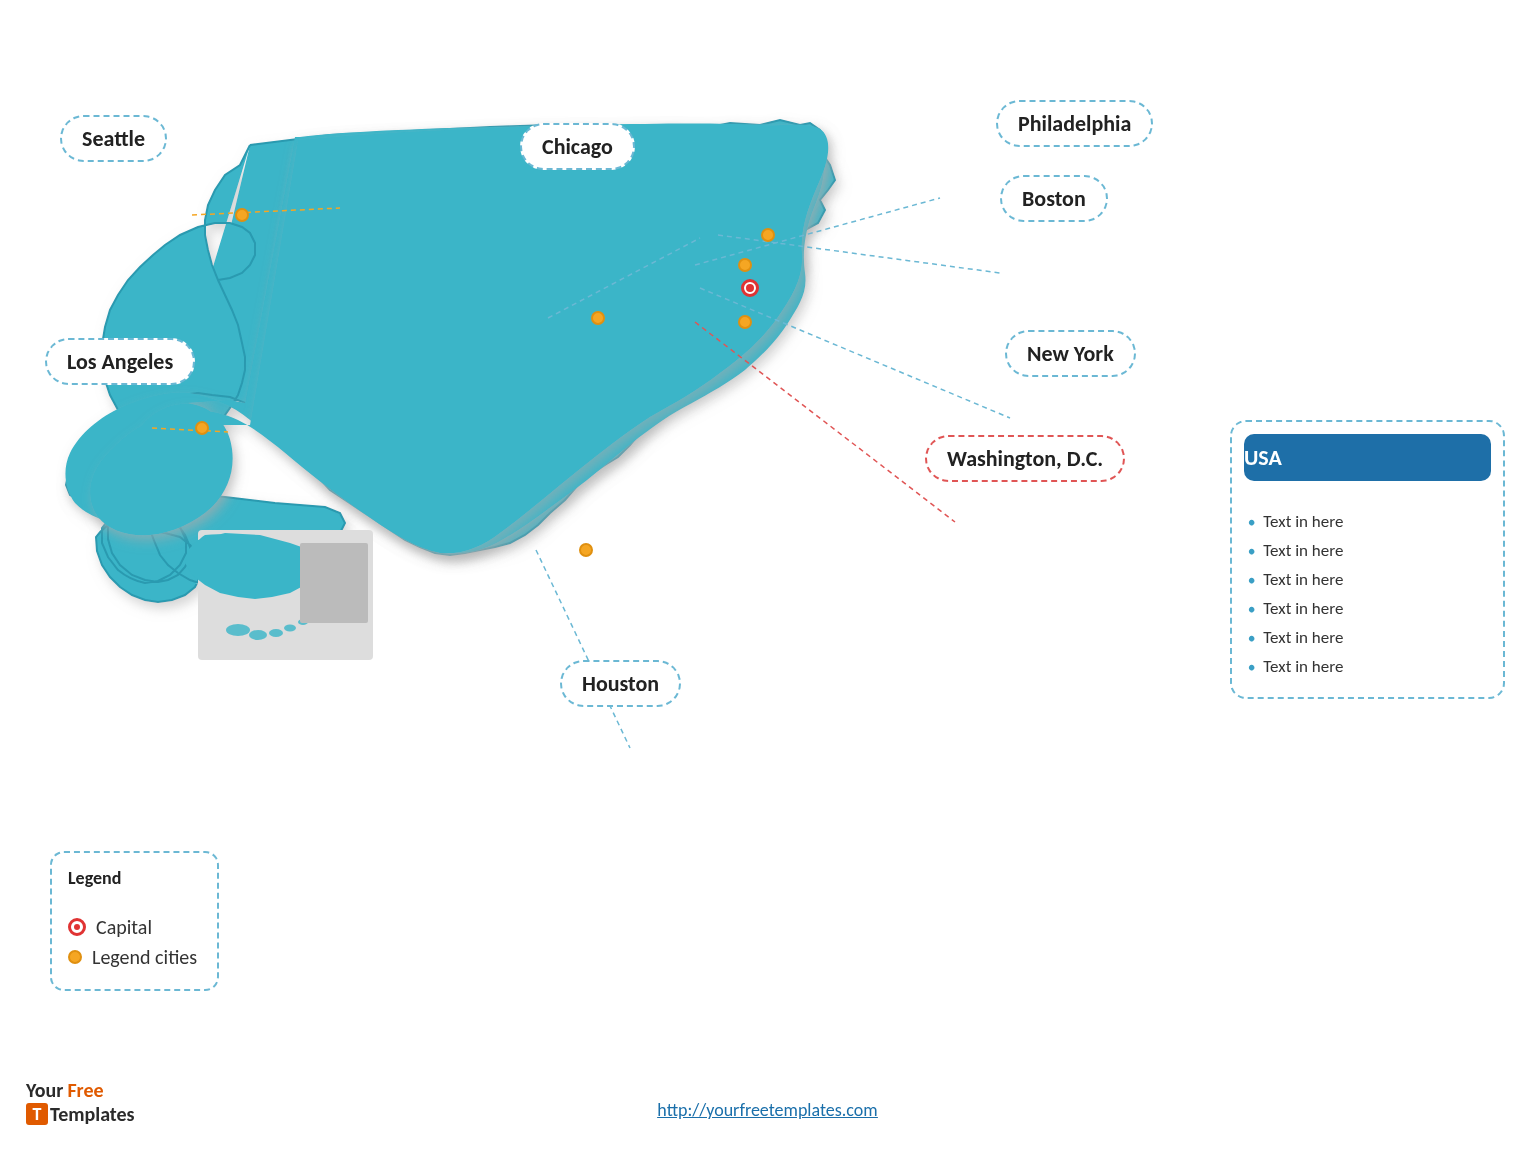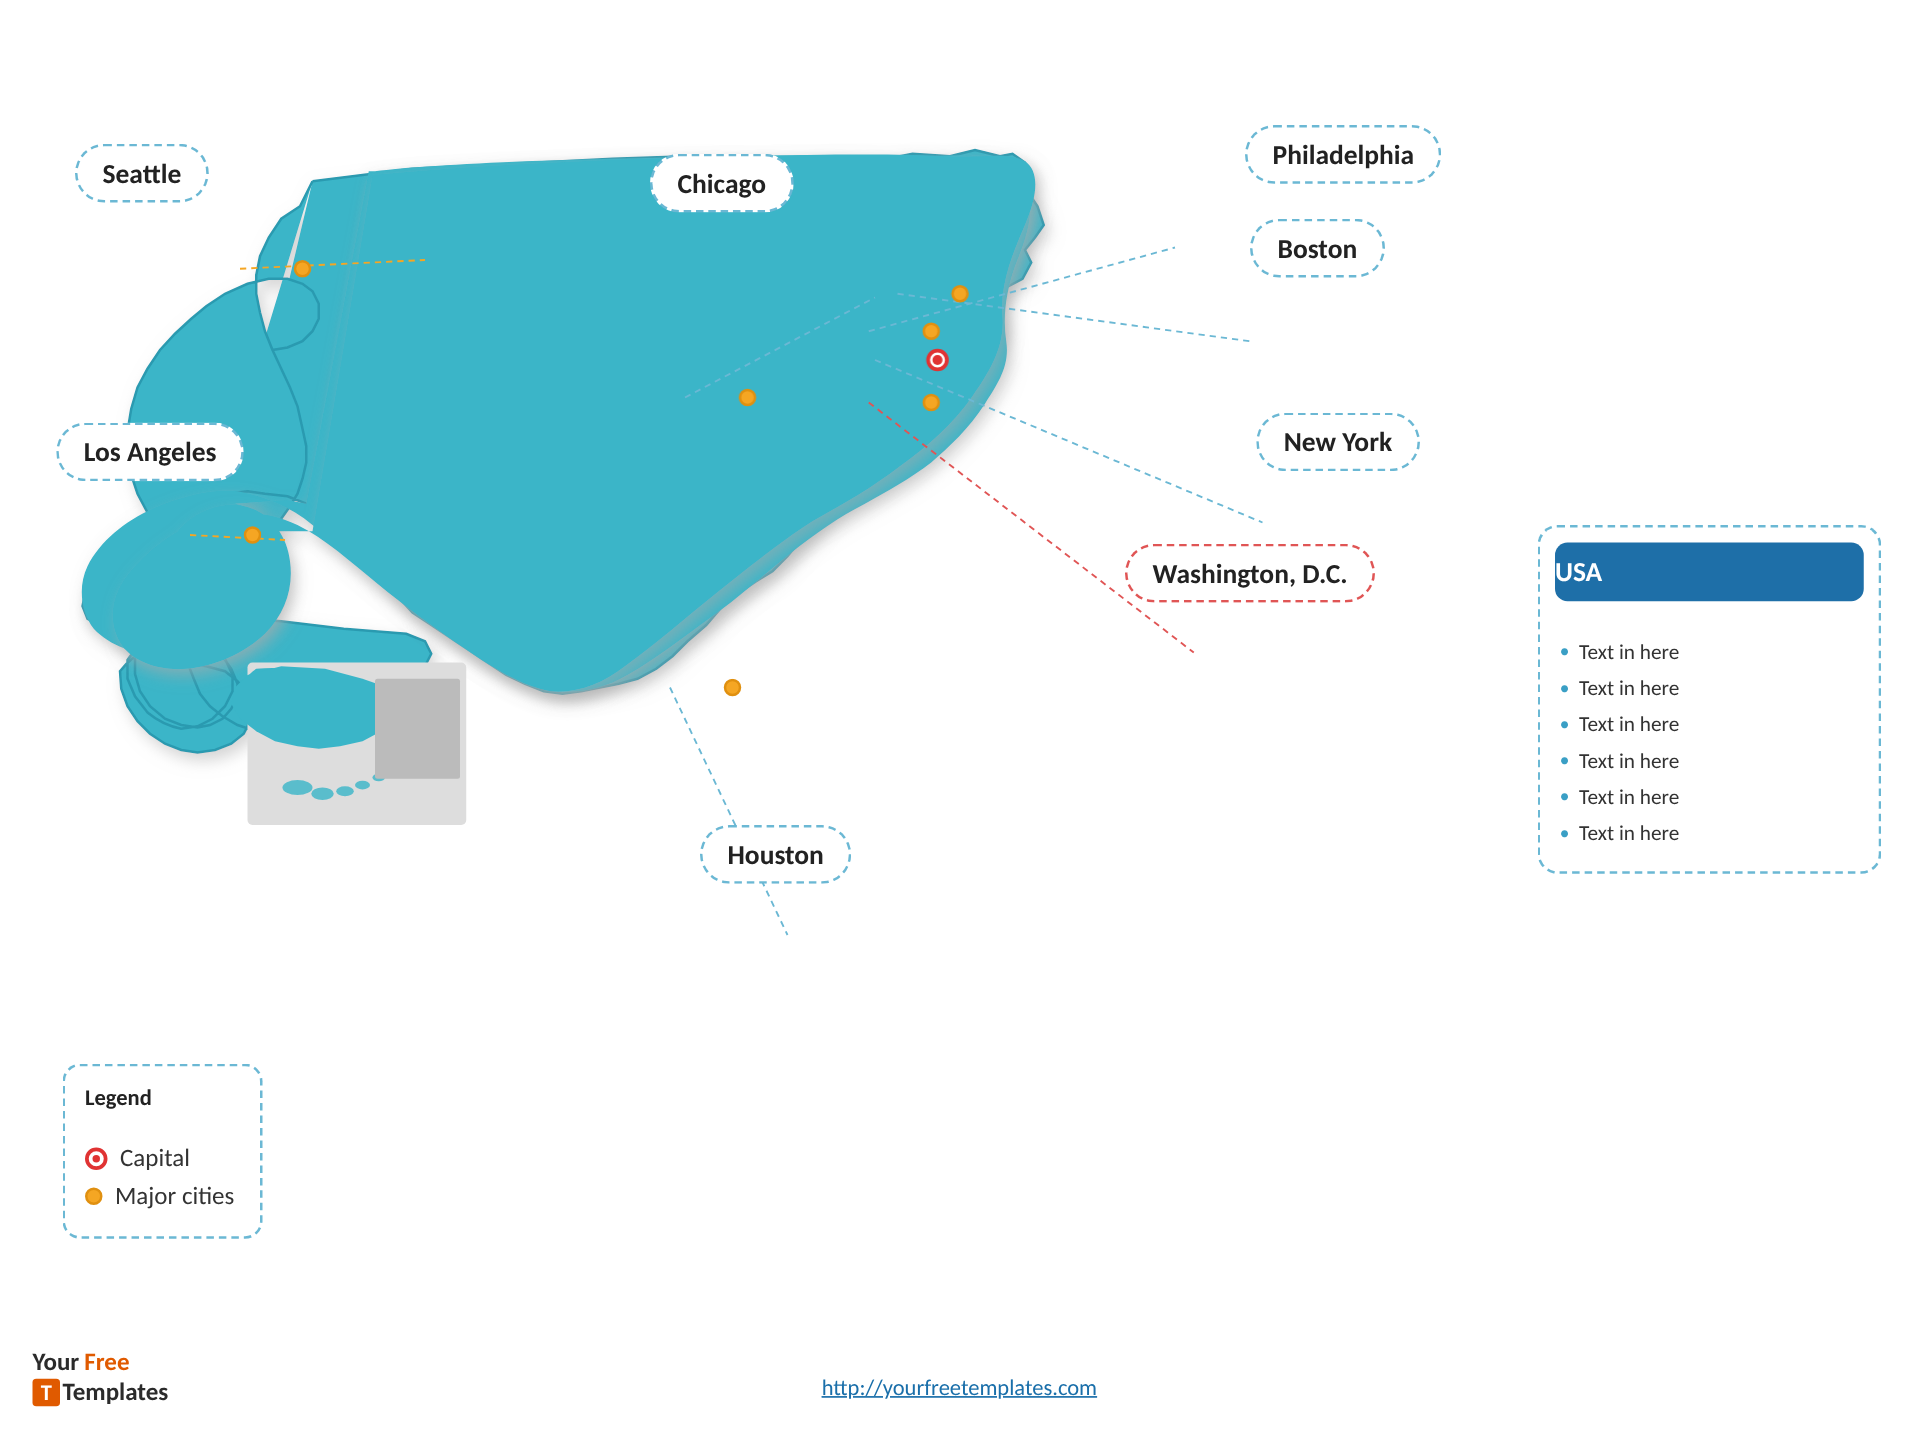--- a/index.html
+++ b/index.html
@@ -484,21 +484,21 @@
 </div>
 
 <div class="city-label" style="left: 1000px; top: 175px;">
   <span>Boston</span>
 </div>
 
 <div class="city-label" style="left: 1005px; top: 330px;">
   <span>New York</span>
 </div>
 
-<div class="city-label washington" style="left: 900px; top: 435px;">
+<div class="city-label washington" style="left: 925px; top: 435px;">
   <span>Washington, D.C.</span>
 </div>
 
 <div class="city-label" style="left: 45px; top: 338px;">
   <span>Los Angeles</span>
 </div>
 
 <div class="city-label" style="left: 560px; top: 660px;">
   <span>Houston</span>
 </div>
@@ -528,21 +528,21 @@
 </div>
 
 <div class="legend-box">
   <div class="legend-title">Legend</div>
   <div class="legend-item">
     <div class="legend-capital-icon"></div>
     <span>Capital</span>
   </div>
   <div class="legend-item">
     <div class="legend-city-icon"></div>
-    <span>Major cities</span>
+    <span>Legend cities</span>
   </div>
 </div>
 
 <div class="footer">
   <a href="#" style="color: #1a6faa;">http://yourfreetemplates.com</a>
 </div>
 
 <div class="logo">
   <div class="logo-line1">
     <span class="logo-your">Your</span>

